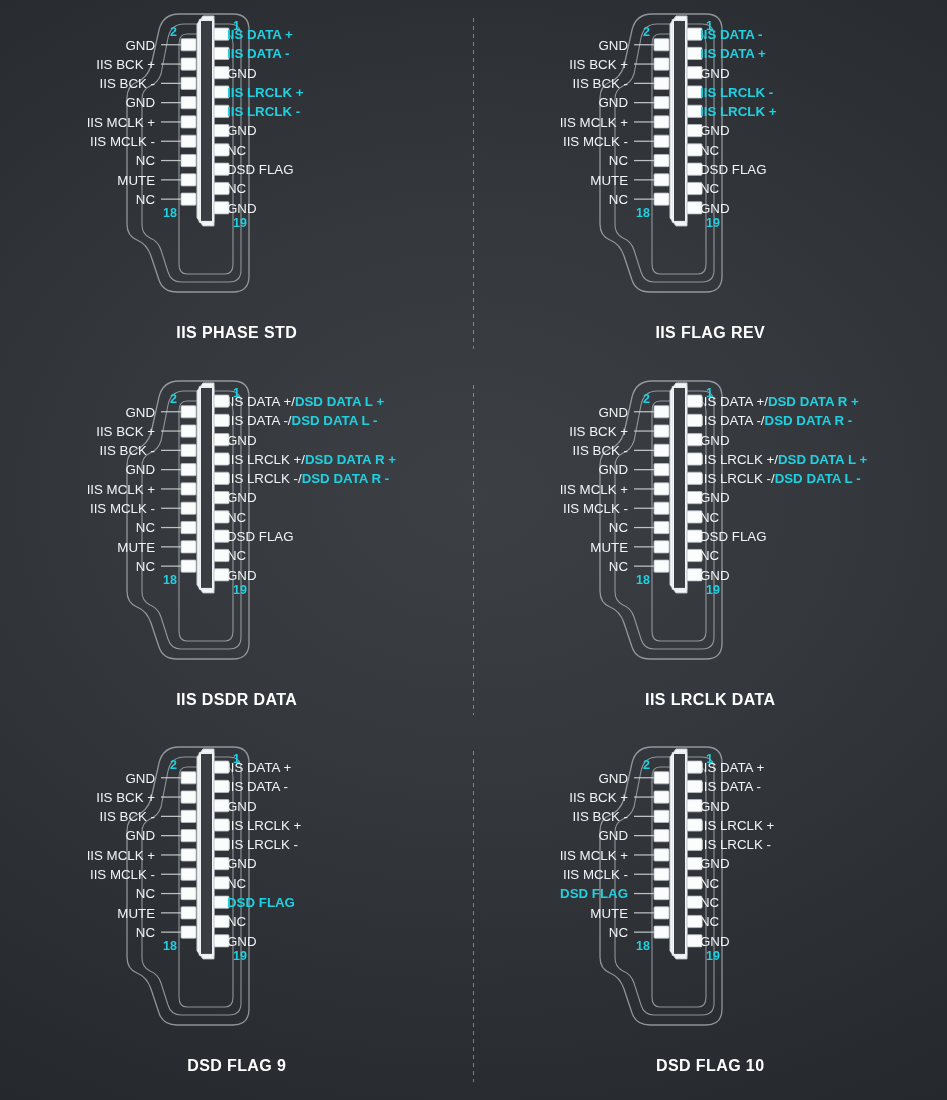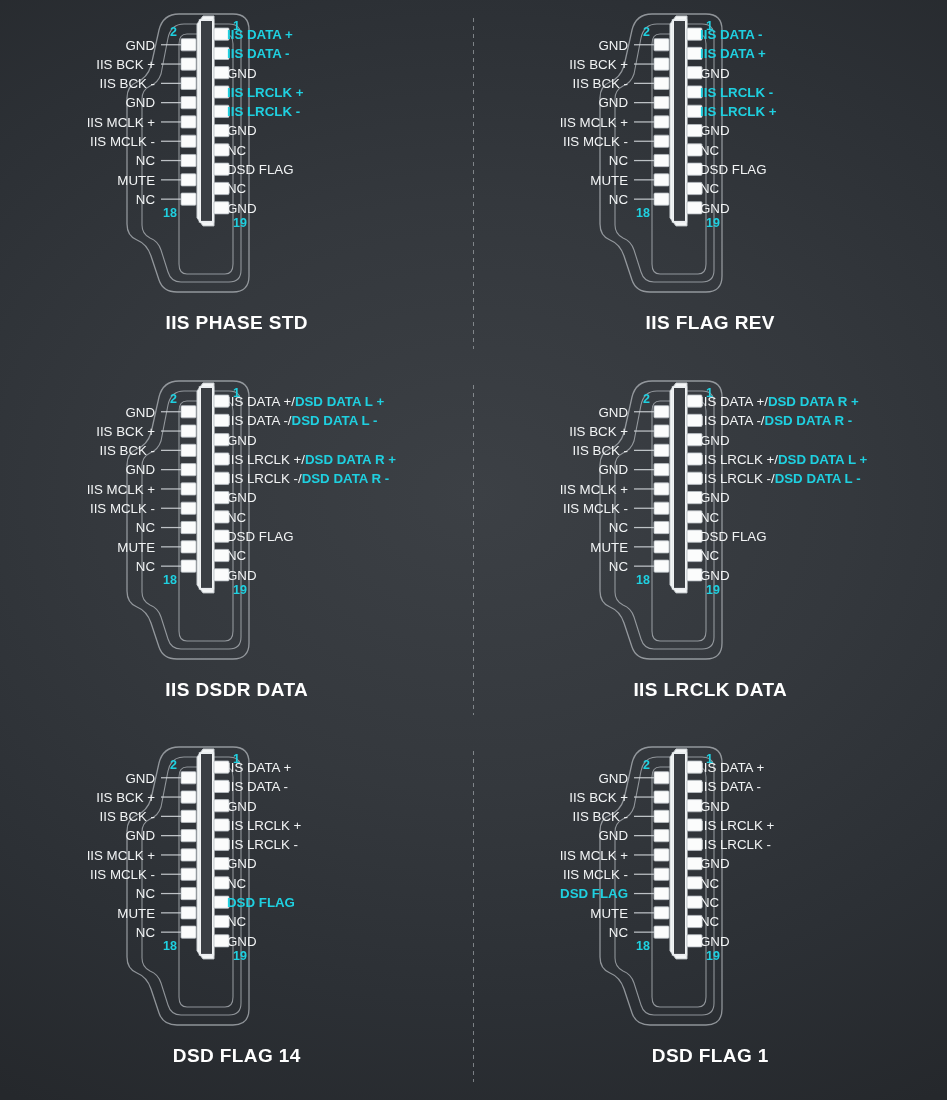--- a/index.html
+++ b/index.html
@@ -47,22 +47,22 @@
   }
 
   .diagram-wrap {
     position: relative;
     width: 420px;
     height: 310px;
   }
   .diagram-wrap svg { display: block; width: 420px; height: 310px; }
 
   .title {
-    margin-top: 2px;
-    font-size: 19px;
+    margin-top: 14px;
+    font-size: 16px;
     font-weight: bold;
     letter-spacing: 0.4px;
     color: #ffffff;
     white-space: nowrap;
   }
 
   
   .lbl { font-family: "Liberation Sans", sans-serif; font-size: 13.3px; fill: #f2f4f5; }
   .lbl.hl { fill: #1fd0e0; font-weight: bold; }
   .pinnum { font-family: "Liberation Sans", sans-serif; font-size: 12.5px; font-weight: bold; fill: #1fd0e0; }
@@ -432,21 +432,21 @@
           <text x="128" y="184.65" text-anchor="end" class="lbl">MUTE</text>
           <line x1="134" y1="199.15" x2="154" y2="199.15" stroke="rgba(214,218,222,0.85)" stroke-width="1.25"></line>
           <rect x="154" y="193.05" width="15" height="12.2" rx="1" fill="#fbfcfc" stroke="#b9bfc4" stroke-width="0.8"></rect>
           <text x="128" y="203.95000000000002" text-anchor="end" class="lbl">NC</text>
           <text x="206" y="30" text-anchor="start" class="pinnum">1</text>
           <text x="150" y="35.65" text-anchor="end" class="pinnum">2</text>
           <text x="150" y="217.25" text-anchor="end" class="pinnum">18</text>
           <text x="206" y="226.9" text-anchor="start" class="pinnum">19</text>
         </svg>
       </div>
-      <div class="title">DSD FLAG 14</div>
+      <div class="title">DSD FLAG 9</div>
     </div>
     <div class="cell col-right">
       <div class="diagram-wrap">
         <svg viewBox="0 0 420 310" width="420" height="310">
           <path d="M 152 14 L 206 14 Q 222 14 222 30 L 222 276 Q 222 292 206 292 L 150 292 Q 136 292 132 280 L 124 256 Q 120 244 110 240 Q 100 236 100 224 L 100 98 Q 100 86 110 82 Q 120 78 124 66 L 132 30 Q 136 14 152 14 Z" fill="none" stroke="rgba(205,210,214,0.62)" stroke-width="1.3"></path>
           <path d="M 157 24 L 202 24 Q 214 24 214 36 L 214 270 Q 214 282 202 282 L 154 282 Q 144 282 141 272 L 134 250 Q 131 241 123 238 Q 115 234 115 225 L 115 99 Q 115 90 123 86 Q 131 83 134 74 L 141 38 Q 144 24 157 24 Z" fill="none" stroke="rgba(205,210,214,0.62)" stroke-width="1.1"></path>
           <path d="M 160 34 L 198 34 Q 206 34 206 44 L 206 264 Q 206 274 198 274 L 160 274 Q 152 274 152 264 L 152 44 Q 152 34 160 34 Z" fill="none" stroke="rgba(205,210,214,0.62)" stroke-width="1.1"></path>
           <path d="M 170 24 L 176 16 L 187 16 L 187 225.9 L 176 225.9 L 170 217.9 Z" fill="#f4f6f7" stroke="#c9ced2" stroke-width="1"></path>
           <rect x="174" y="21" width="11" height="199.9" fill="#3a3e43" stroke="none"></rect>
           <rect x="172.5" y="20" width="14" height="201.9" fill="none" stroke="#e9edef" stroke-width="1.4"></rect>
@@ -506,15 +506,15 @@
           <text x="128" y="184.65" text-anchor="end" class="lbl">MUTE</text>
           <line x1="134" y1="199.15" x2="154" y2="199.15" stroke="rgba(214,218,222,0.85)" stroke-width="1.25"></line>
           <rect x="154" y="193.05" width="15" height="12.2" rx="1" fill="#fbfcfc" stroke="#b9bfc4" stroke-width="0.8"></rect>
           <text x="128" y="203.95000000000002" text-anchor="end" class="lbl">NC</text>
           <text x="206" y="30" text-anchor="start" class="pinnum">1</text>
           <text x="150" y="35.65" text-anchor="end" class="pinnum">2</text>
           <text x="150" y="217.25" text-anchor="end" class="pinnum">18</text>
           <text x="206" y="226.9" text-anchor="start" class="pinnum">19</text>
         </svg>
       </div>
-      <div class="title">DSD FLAG 1</div>
+      <div class="title">DSD FLAG 10</div>
     </div>
   </div>
 
 </body></html>

